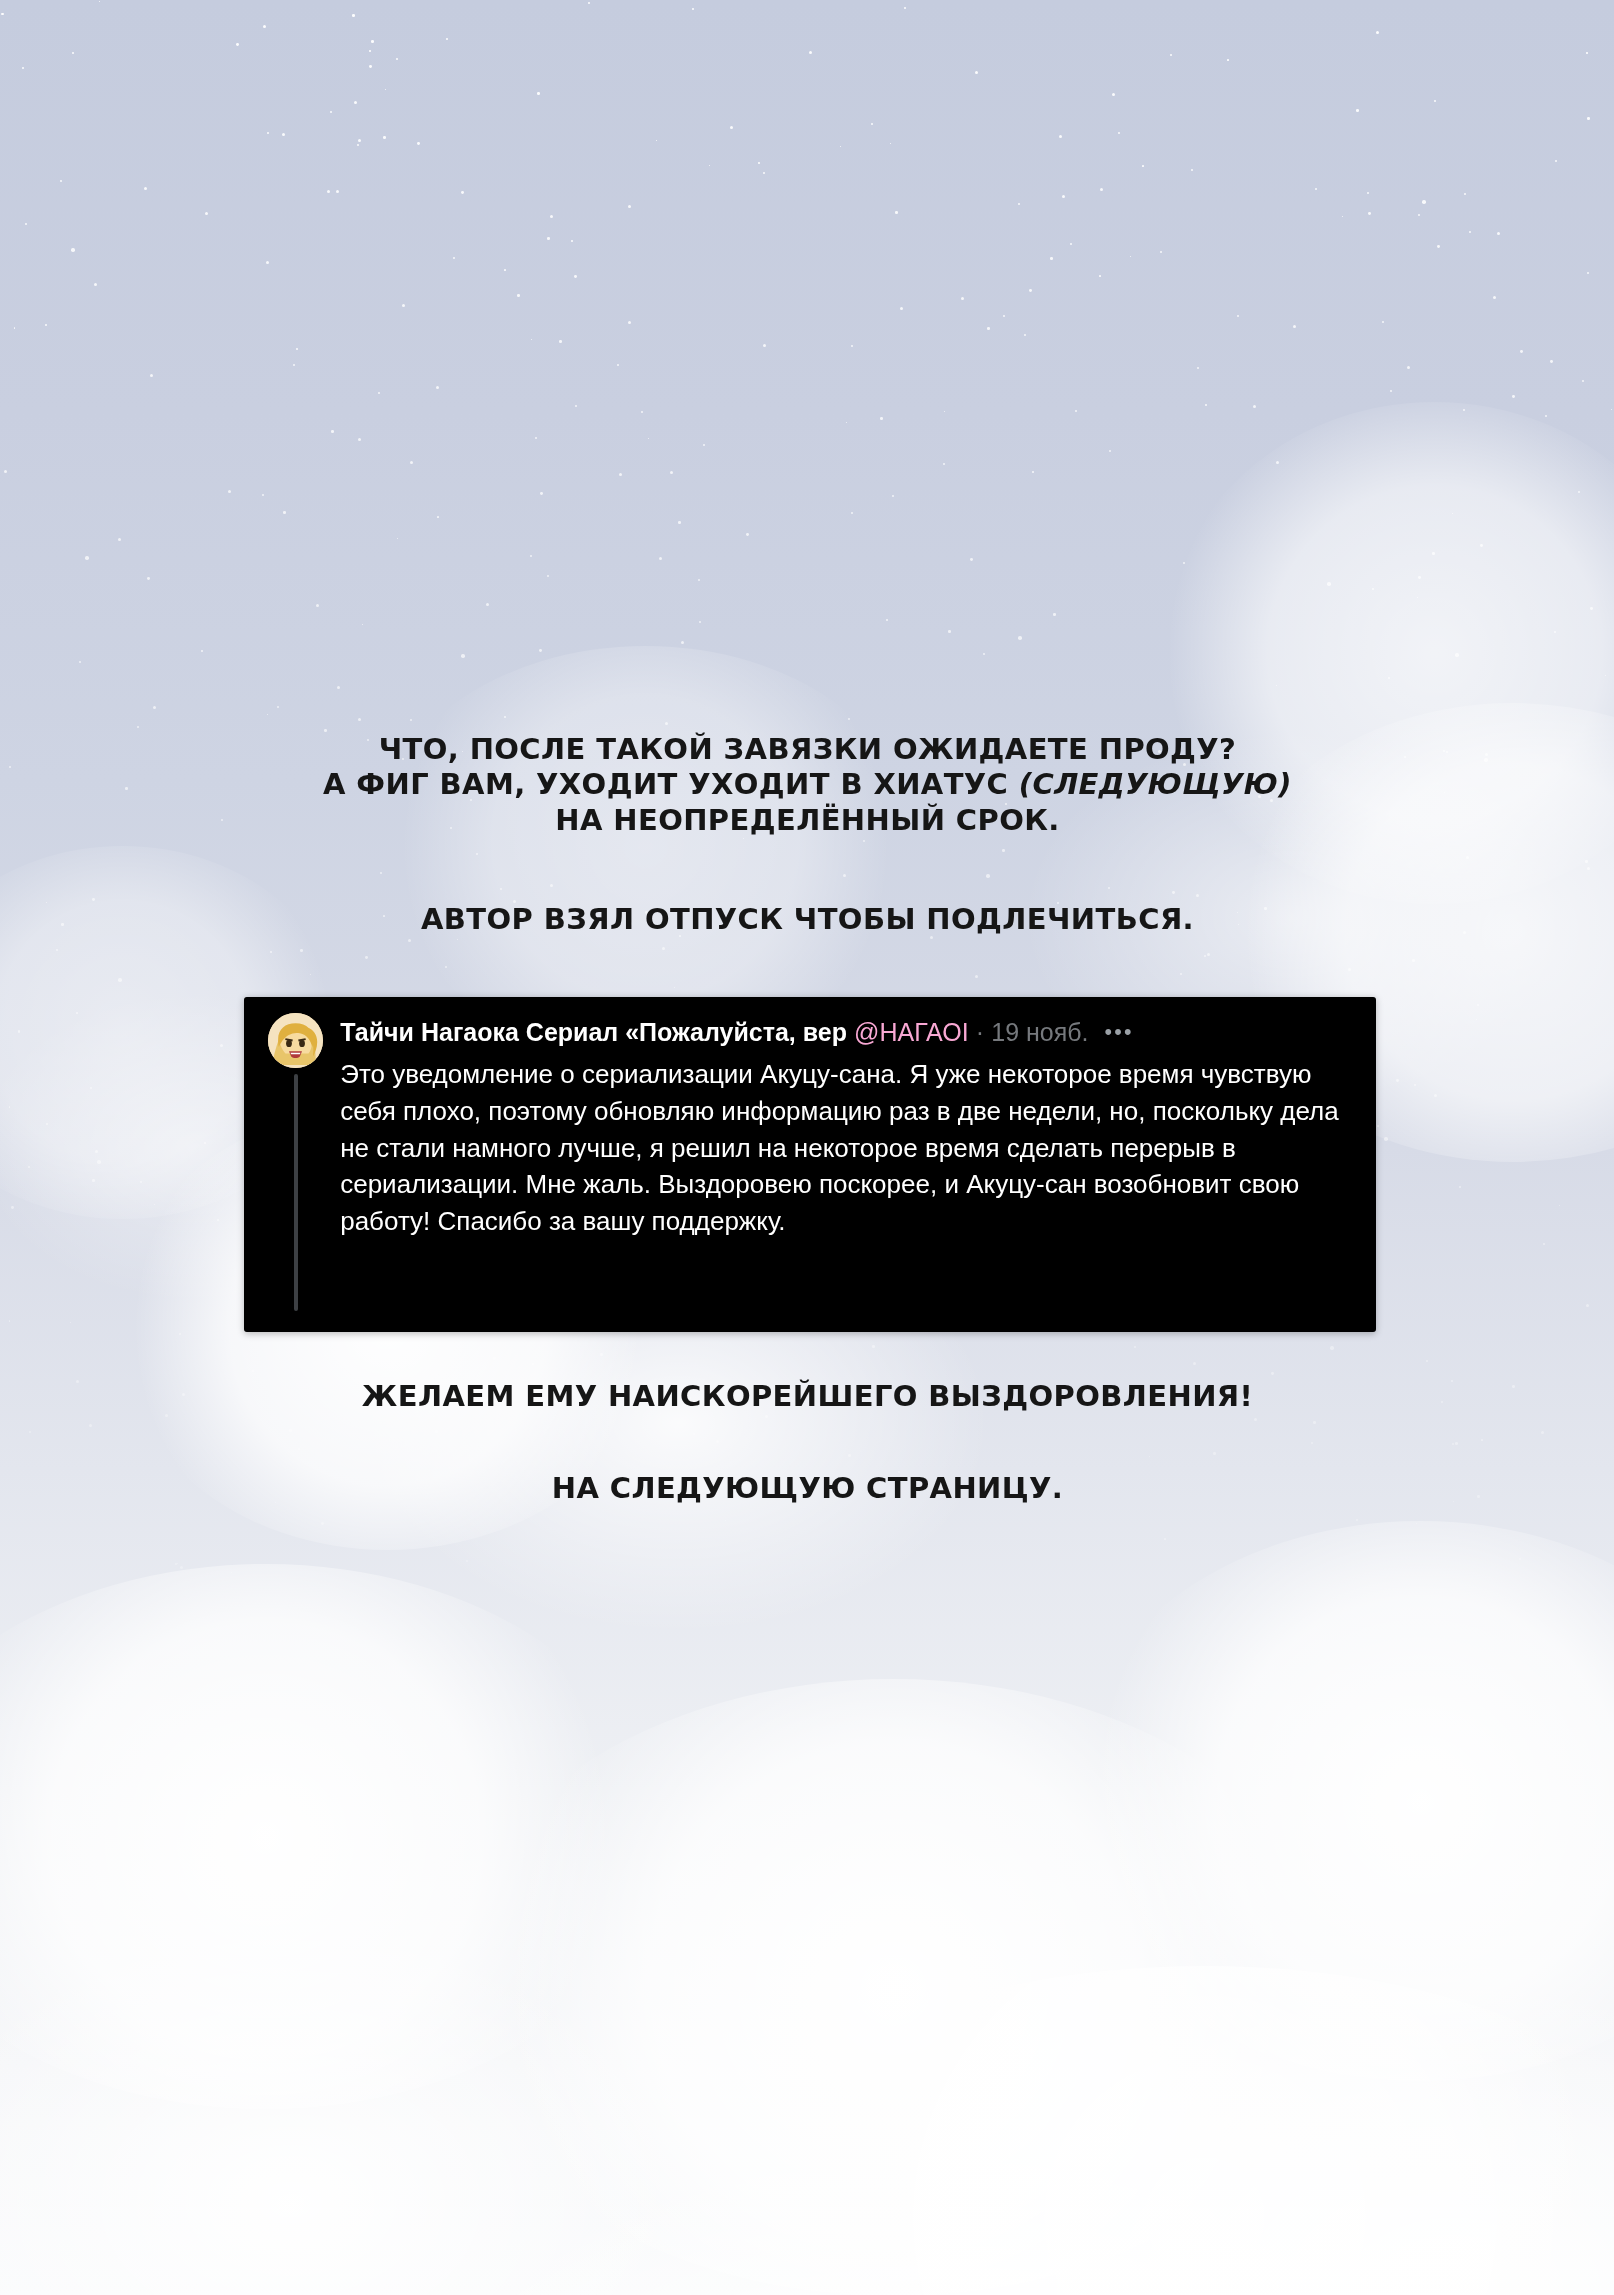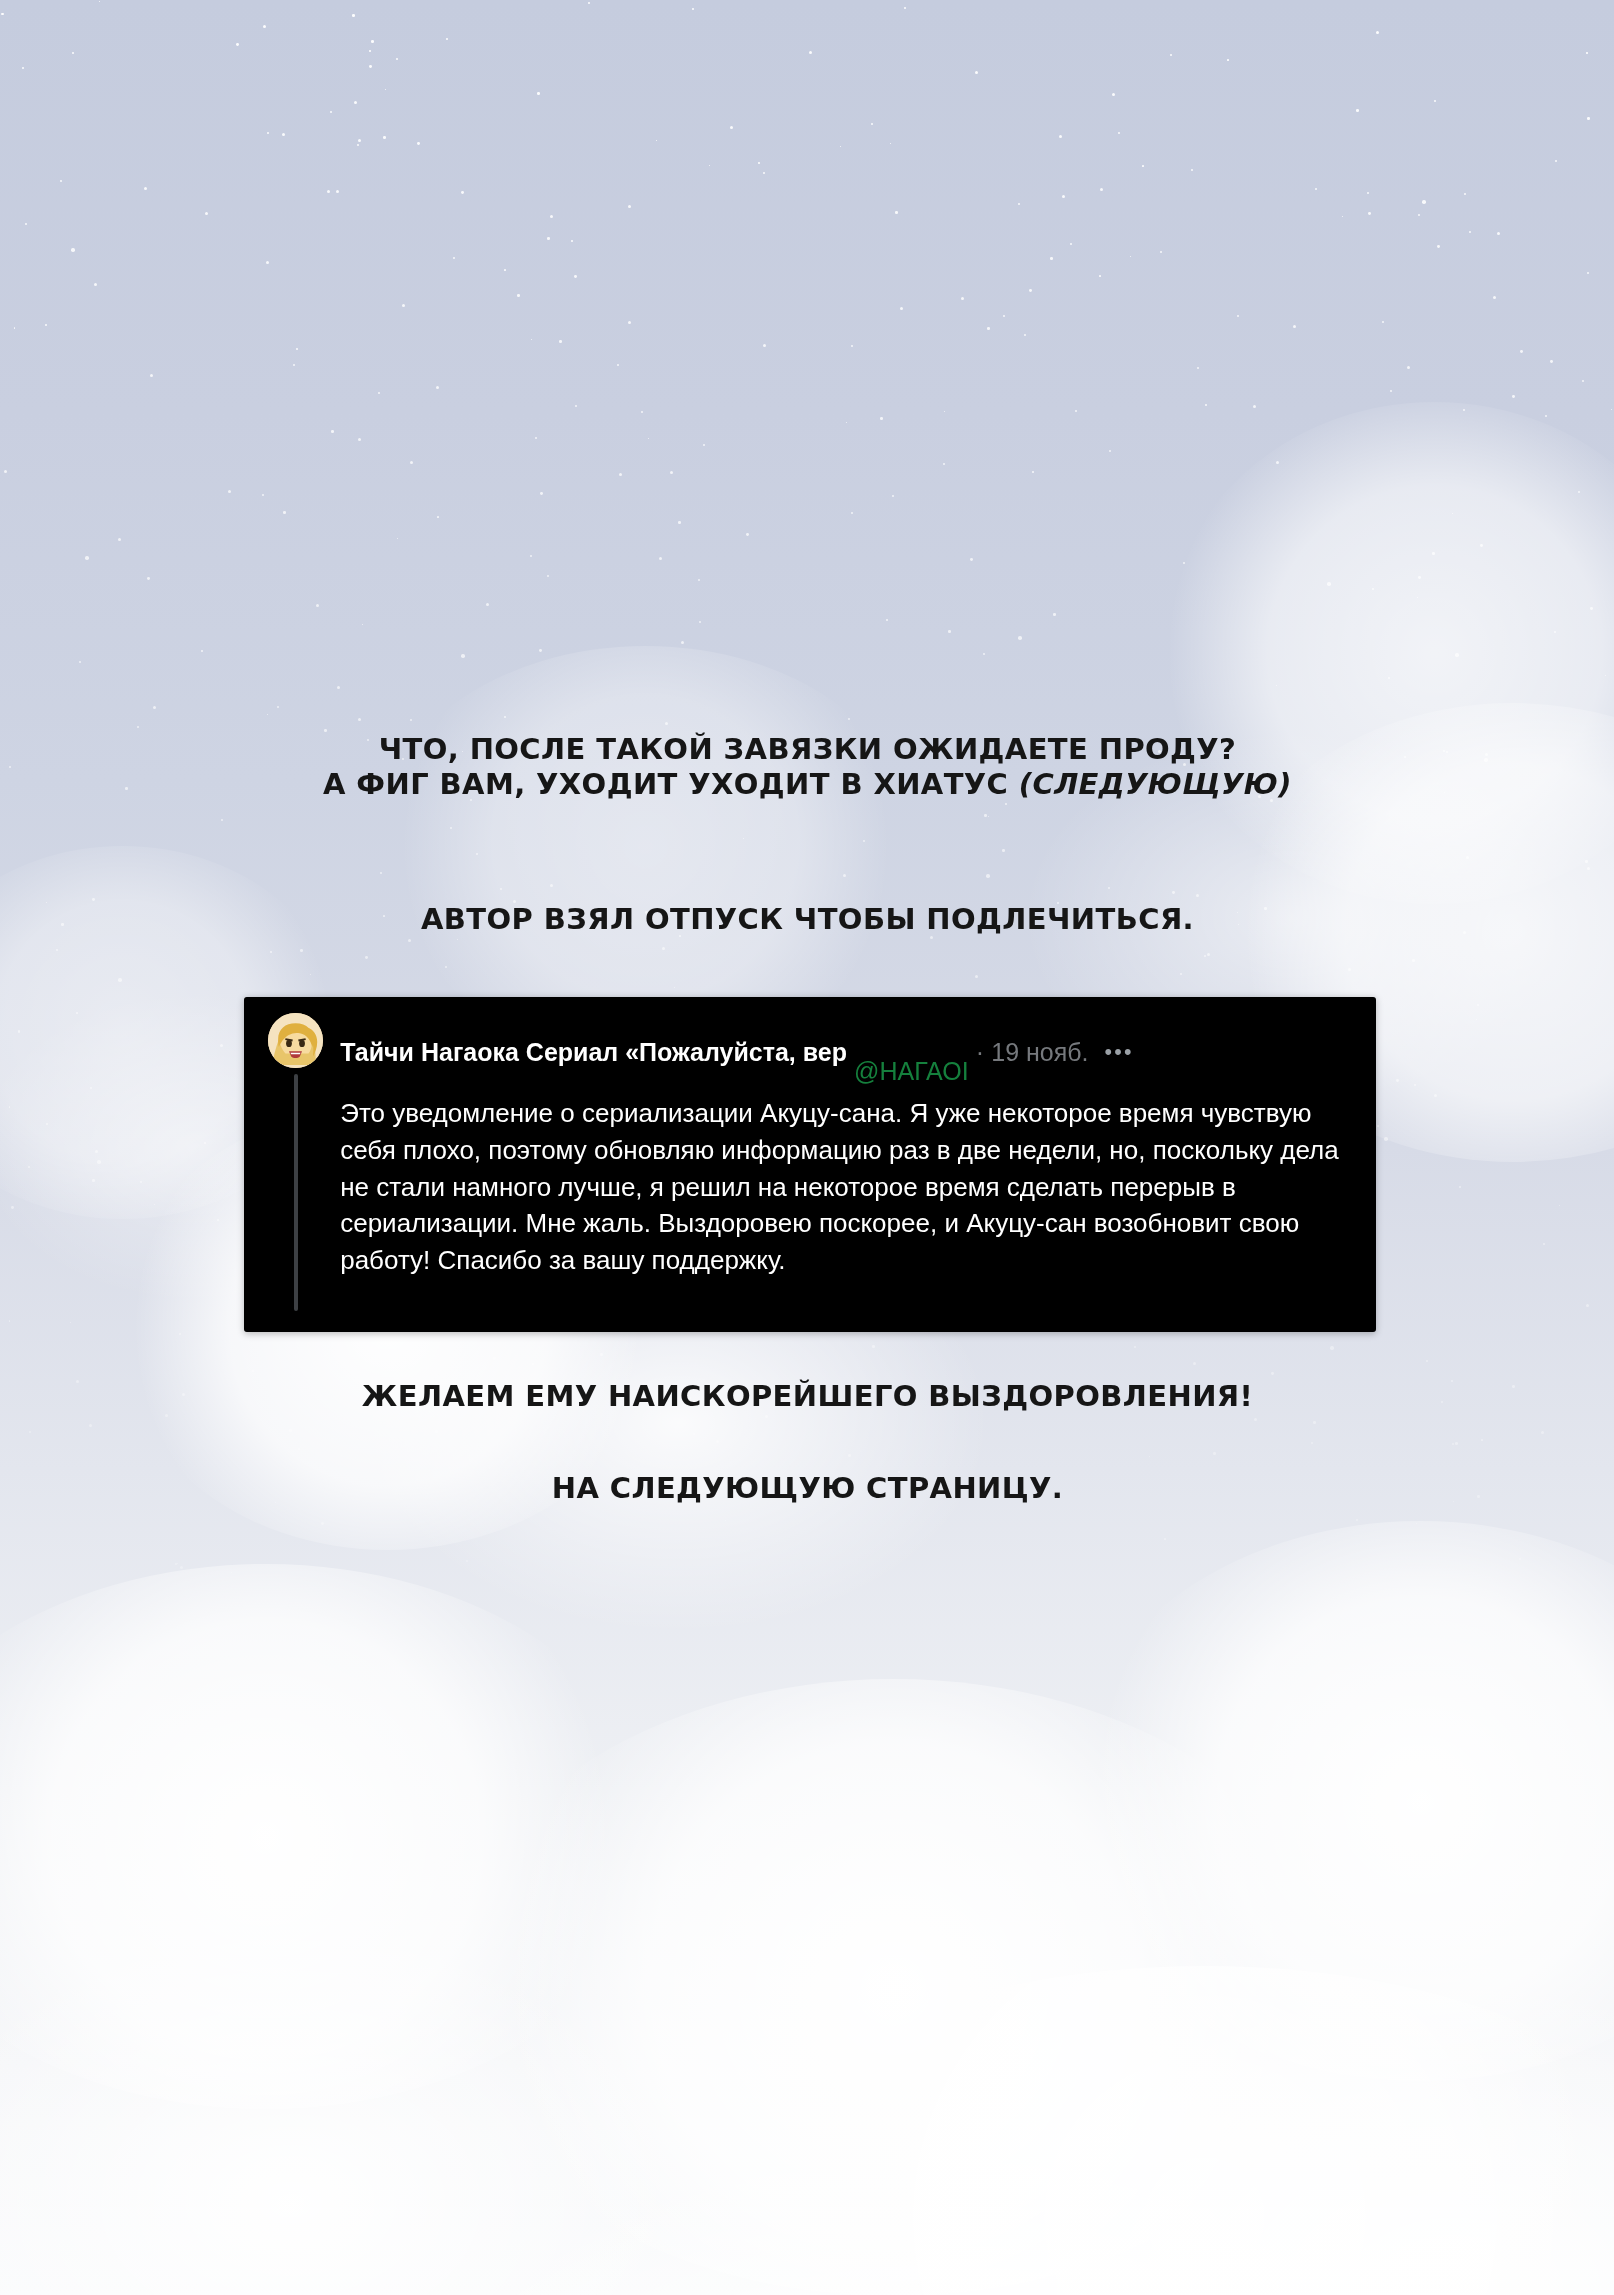--- a/index.html
+++ b/index.html
@@ -150,26 +150,25 @@
     padding-top: 4.3px;
   }
   #tweet-name {
     color: #ffffff;
     font-weight: 700;
     overflow: hidden;
     text-overflow: clip;
     max-width: 681px;
   }
   #tweet-handle {
-    color: #15803d;
+    color: #f9a8d4;
     font-weight: 400;
     margin-left: 7.2px;
     max-width: 151px;
     overflow: hidden;
-    margin-top: 39px;
   }
   #tweet-dot {
     color: #76797d;
     margin: 0 7.2px;
   }
   #tweet-date {
     color: #76797d;
     font-weight: 400;
   }
   #tweet-more {
@@ -622,20 +621,21 @@
   <div class="cloud" style="left:1219px; top:703px; width:588px; height:459px; opacity:0.8;"></div>
   <div class="cloud" style="left:-100px; top:846px; width:445px; height:373px; opacity:0.5;"></div>
   <div class="cloud" style="left:373px; top:646px; width:545px; height:402px; opacity:0.45;"></div>
   <div class="cloud" style="left:703px; top:1966px; width:1004px; height:502px; opacity:0.9;"></div>
 
   <div id="content">
 
     <div class="caption-block" id="cap-top">
       <span class="line">ЧТО, ПОСЛЕ ТАКОЙ ЗАВЯЗКИ ОЖИДАЕТЕ ПРОДУ?</span>
       <span class="line"><span>А ФИГ ВАМ, УХОДИТ УХОДИТ В ХИАТУС </span><span class="ital">(СЛЕДУЮЩУЮ)</span></span>
+      <span class="line">НА НЕОПРЕДЕЛЁННЫЙ СРОК.</span>
     </div>
 
     <div class="caption-block" id="cap-vacation">
       <span class="line">АВТОР ВЗЯЛ ОТПУСК ЧТОБЫ ПОДЛЕЧИТЬСЯ.</span>
     </div>
 
     <div id="tweet-card">
       <div id="tweet-inner">
         <div id="tweet-avatar-col">
           <div id="avatar">

